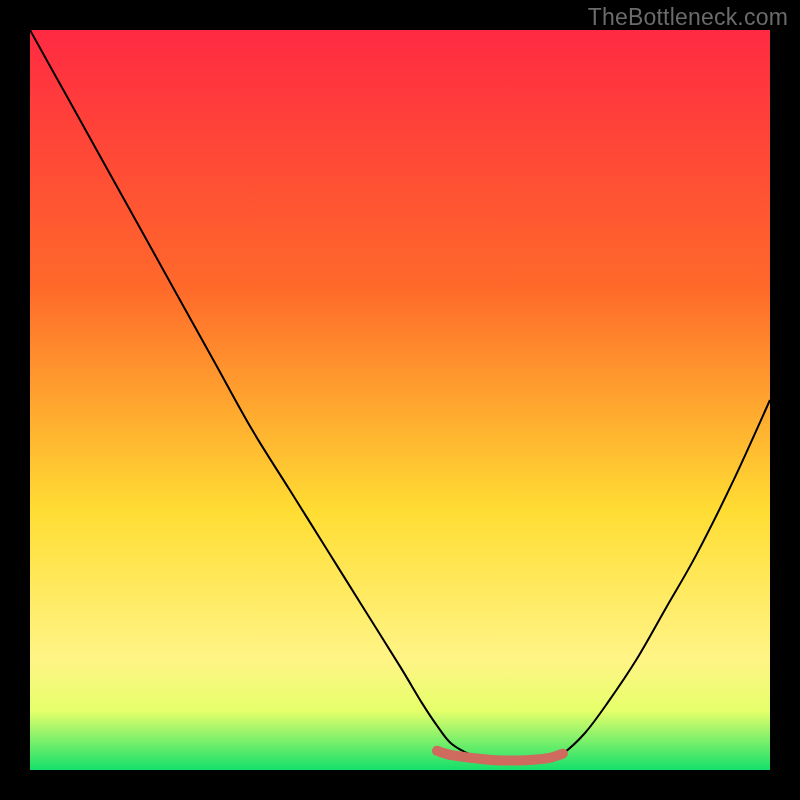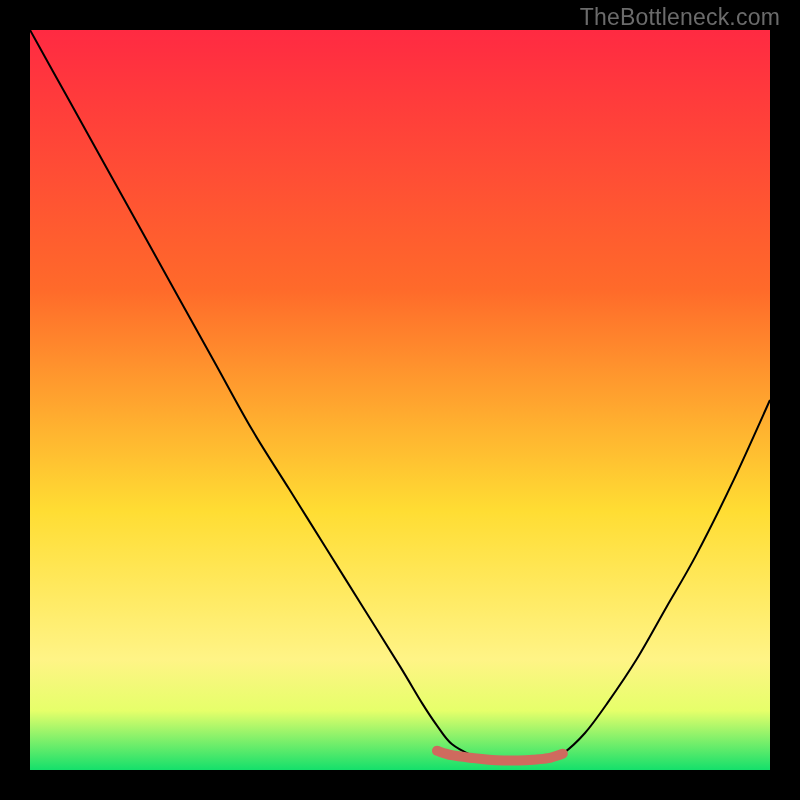--- a/index.html
+++ b/index.html
@@ -13,21 +13,21 @@
   }
   .frame {
     position: relative;
     width: 800px;
     height: 800px;
     background: #000;
   }
   .watermark {
     position: absolute;
     top: 4px;
-    right: 20px;
+    right: 12px;
     color: #6b6b6b;
     font-size: 23px;
     font-weight: 400;
     letter-spacing: 0.2px;
     z-index: 10;
     pointer-events: none;
   }
   .plot-outer {
     position: absolute;
     left: 30px;

